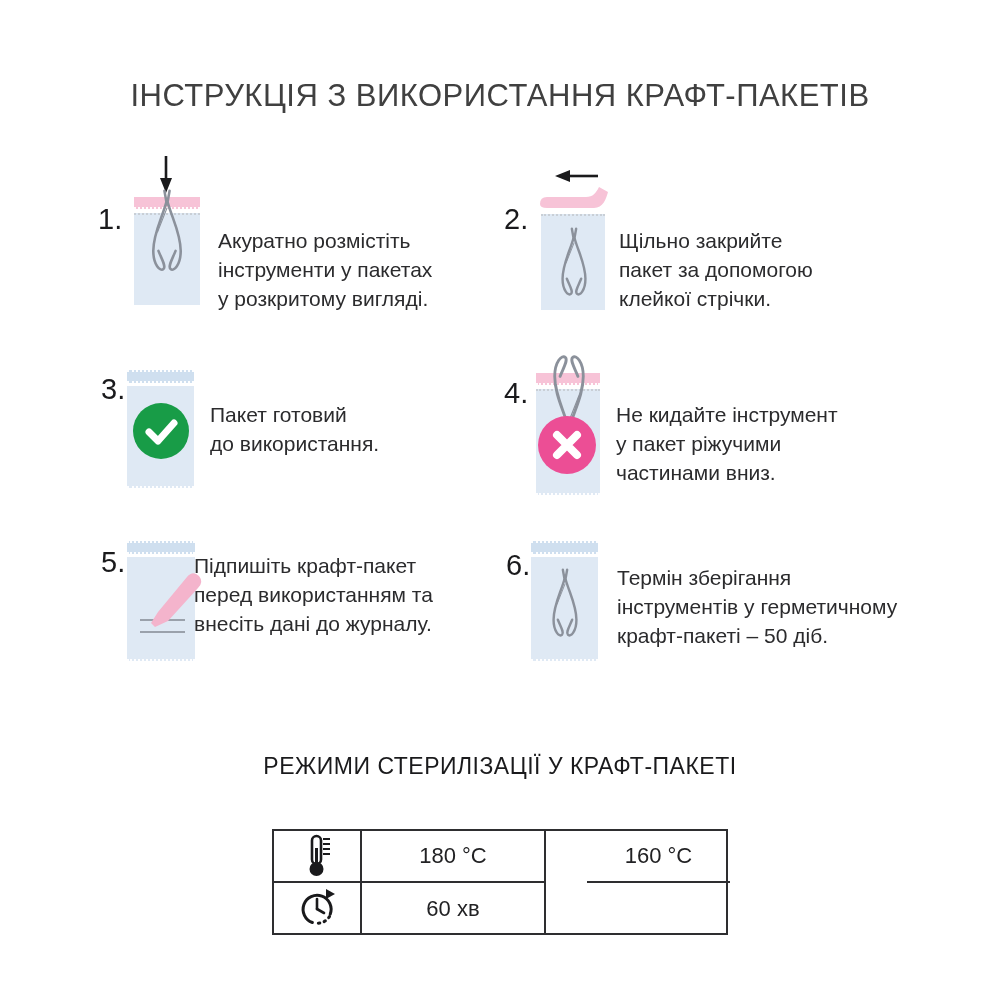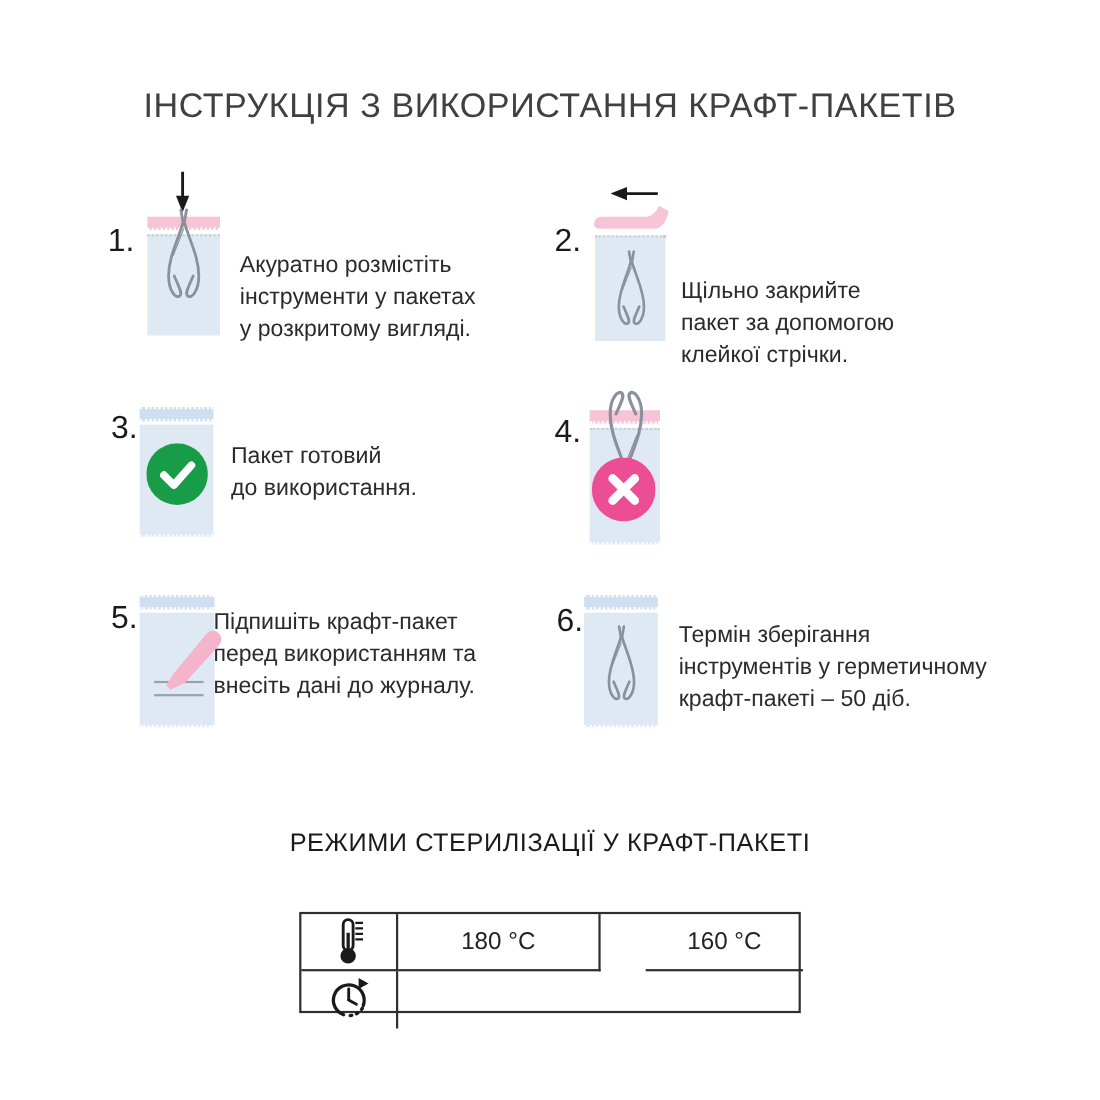--- a/index.html
+++ b/index.html
@@ -21,21 +21,21 @@
   .bag-body { position:absolute; background:#dfe9f4; width:100%; border-top:2px dotted #c9cfd6; }
   .bag-body.sealed { border-top:none; border-bottom:2px dotted rgba(255,255,255,.95); }
   .nippers { position:absolute; z-index:2; }
   .mark-circle { position:absolute; z-index:3; }
   .sign-line { position:absolute; height:2px; background:#9aa1ab; }
   .section2-title {
     position:absolute; left:0; top:753px; width:1000px; text-align:center;
     font-size:23px; font-weight:500; letter-spacing:0.5px; color:#1a1a1c;
   }
   .rtable {
-    position:absolute; left:272px; top:829px; width:456px; height:92px;
+    position:absolute; left:272px; top:829px; width:456px; height:106px;
     display:grid; grid-template-columns:88px 184px 184px; grid-template-rows:52px 52px;
     border:2px solid #2e2e30;
     text-align:right;
   }
   .cell {
     display:flex; align-items:center; justify-content:center;
     font-size:22px; color:#222224; border-right:2px solid #2e2e30; border-bottom:2px solid #2e2e30;
   }
   .cell.last-col { border-right:none;margin-left:41px; }
   .cell.last-row { border-bottom:none; }
@@ -84,21 +84,21 @@
       <g stroke="#8b919b" fill="none" stroke-linecap="round">
         <path d="M25,2 L27.5,16" stroke-width="3.4"></path>
         <path d="M31,2 L28.5,16" stroke-width="3.4"></path>
         <path d="M27,16 C22,34 12,52 12,72 C12,88 20,97 24,93 C27,90 22,82 18,72" stroke-width="3.4"></path>
         <path d="M29,16 C34,34 44,52 44,72 C44,88 36,97 32,93 C29,90 34,82 38,72" stroke-width="3.4"></path>
         <path d="M28,22 L17,50" stroke-width="1.3"></path>
       </g>
       <circle cx="28" cy="17.5" r="2.2" fill="#8b919b"></circle>
     </svg>
   </div>
-  <div class="step-text" style="left:619px; top:226px;margin-top:24px;">Щільно закрийте
+  <div class="step-text" style="left:619px; top:226px;">Щільно закрийте
 пакет за допомогою
 клейкої стрічки.</div>
 
   <div class="step-num" style="left:101px; top:373px;">3.</div>
   <div class="icon-wrap" style="left:127px; top:370px; width:67px; height:120px;">
     <div class="bag-strip-blue" style="top:0; height:13px;"></div>
     <div class="bag-body sealed" style="top:16px; height:102px;"></div>
     <svg class="mark-circle" style="left:6px; top:33px;" width="56" height="56" viewBox="0 0 56 56">
       <circle cx="28" cy="28" r="28" fill="#189c47"></circle>
       <path d="M16,29 L25,38 L41,20" stroke="#ffffff" stroke-width="7" fill="none" stroke-linecap="round" stroke-linejoin="round"></path>
@@ -119,20 +119,23 @@
         <path d="M29,16 C34,34 44,52 44,72 C44,88 36,97 32,93 C29,90 34,82 38,72" stroke-width="3.2"></path>
         <path d="M28,22 L17,50" stroke-width="1.3"></path>
       </g>
       <circle cx="28" cy="82.5" r="2.2" fill="#8b919b"></circle>
     </svg>
     <svg class="mark-circle" style="left:2px; top:66px;" width="58" height="58" viewBox="0 0 58 58">
       <circle cx="29" cy="29" r="29" fill="#ec4e95"></circle>
       <path d="M19,19 L39,39 M39,19 L19,39" stroke="#ffffff" stroke-width="8" stroke-linecap="round"></path>
     </svg>
   </div>
+  <div class="step-text" style="left:616px; top:400px;">Не кидайте інструмент
+у пакет ріжучими
+частинами вниз.</div>
 
   <div class="step-num" style="left:101px; top:546px;">5.</div>
   <div class="icon-wrap" style="left:127px; top:541px; width:68px; height:122px;">
     <div class="bag-strip-blue" style="top:0; height:13px;"></div>
     <div class="bag-body sealed" style="top:16px; height:104px;"></div>
     <div class="sign-line" style="left:13px; top:78px; width:45px;"></div>
     <div class="sign-line" style="left:13px; top:90px; width:45px;"></div>
     <svg class="nippers" style="left:18px; top:24px;" width="60" height="66" viewBox="0 0 60 66">
       <path d="M6,58 L13,47 L42,12 Q48,5 54,11 Q59,17 53,23 L23,56 L10,62 Z" fill="#f4b4cc"></path>
     </svg>
@@ -178,15 +181,16 @@
     <div class="cell last-col">160 °C</div>
     <div class="cell last-row">
       <svg width="42" height="42" viewBox="0 0 42 42">
         <path d="M16.4,34.5 A14,14 0 1 1 34.2,26.2" stroke="#1a1a1c" stroke-width="3" fill="none" stroke-linecap="round"></path>
         <path d="M33.5,28.5 A14,14 0 0 1 18.5,34.9" stroke="#1a1a1c" stroke-width="3" fill="none" stroke-dasharray="1.5,4.5" stroke-linecap="round"></path>
         <line x1="21" y1="21" x2="21" y2="11" stroke="#1a1a1c" stroke-width="2.6" stroke-linecap="round"></line>
         <line x1="21" y1="21" x2="28" y2="25" stroke="#1a1a1c" stroke-width="2.6" stroke-linecap="round"></line>
         <polygon points="30,1 39,6 30,11" fill="#1a1a1c"></polygon>
       </svg>
     </div>
+    <div class="cell last-row">60 хв</div>
   </div>
 
 </div>
 
 </body></html>

